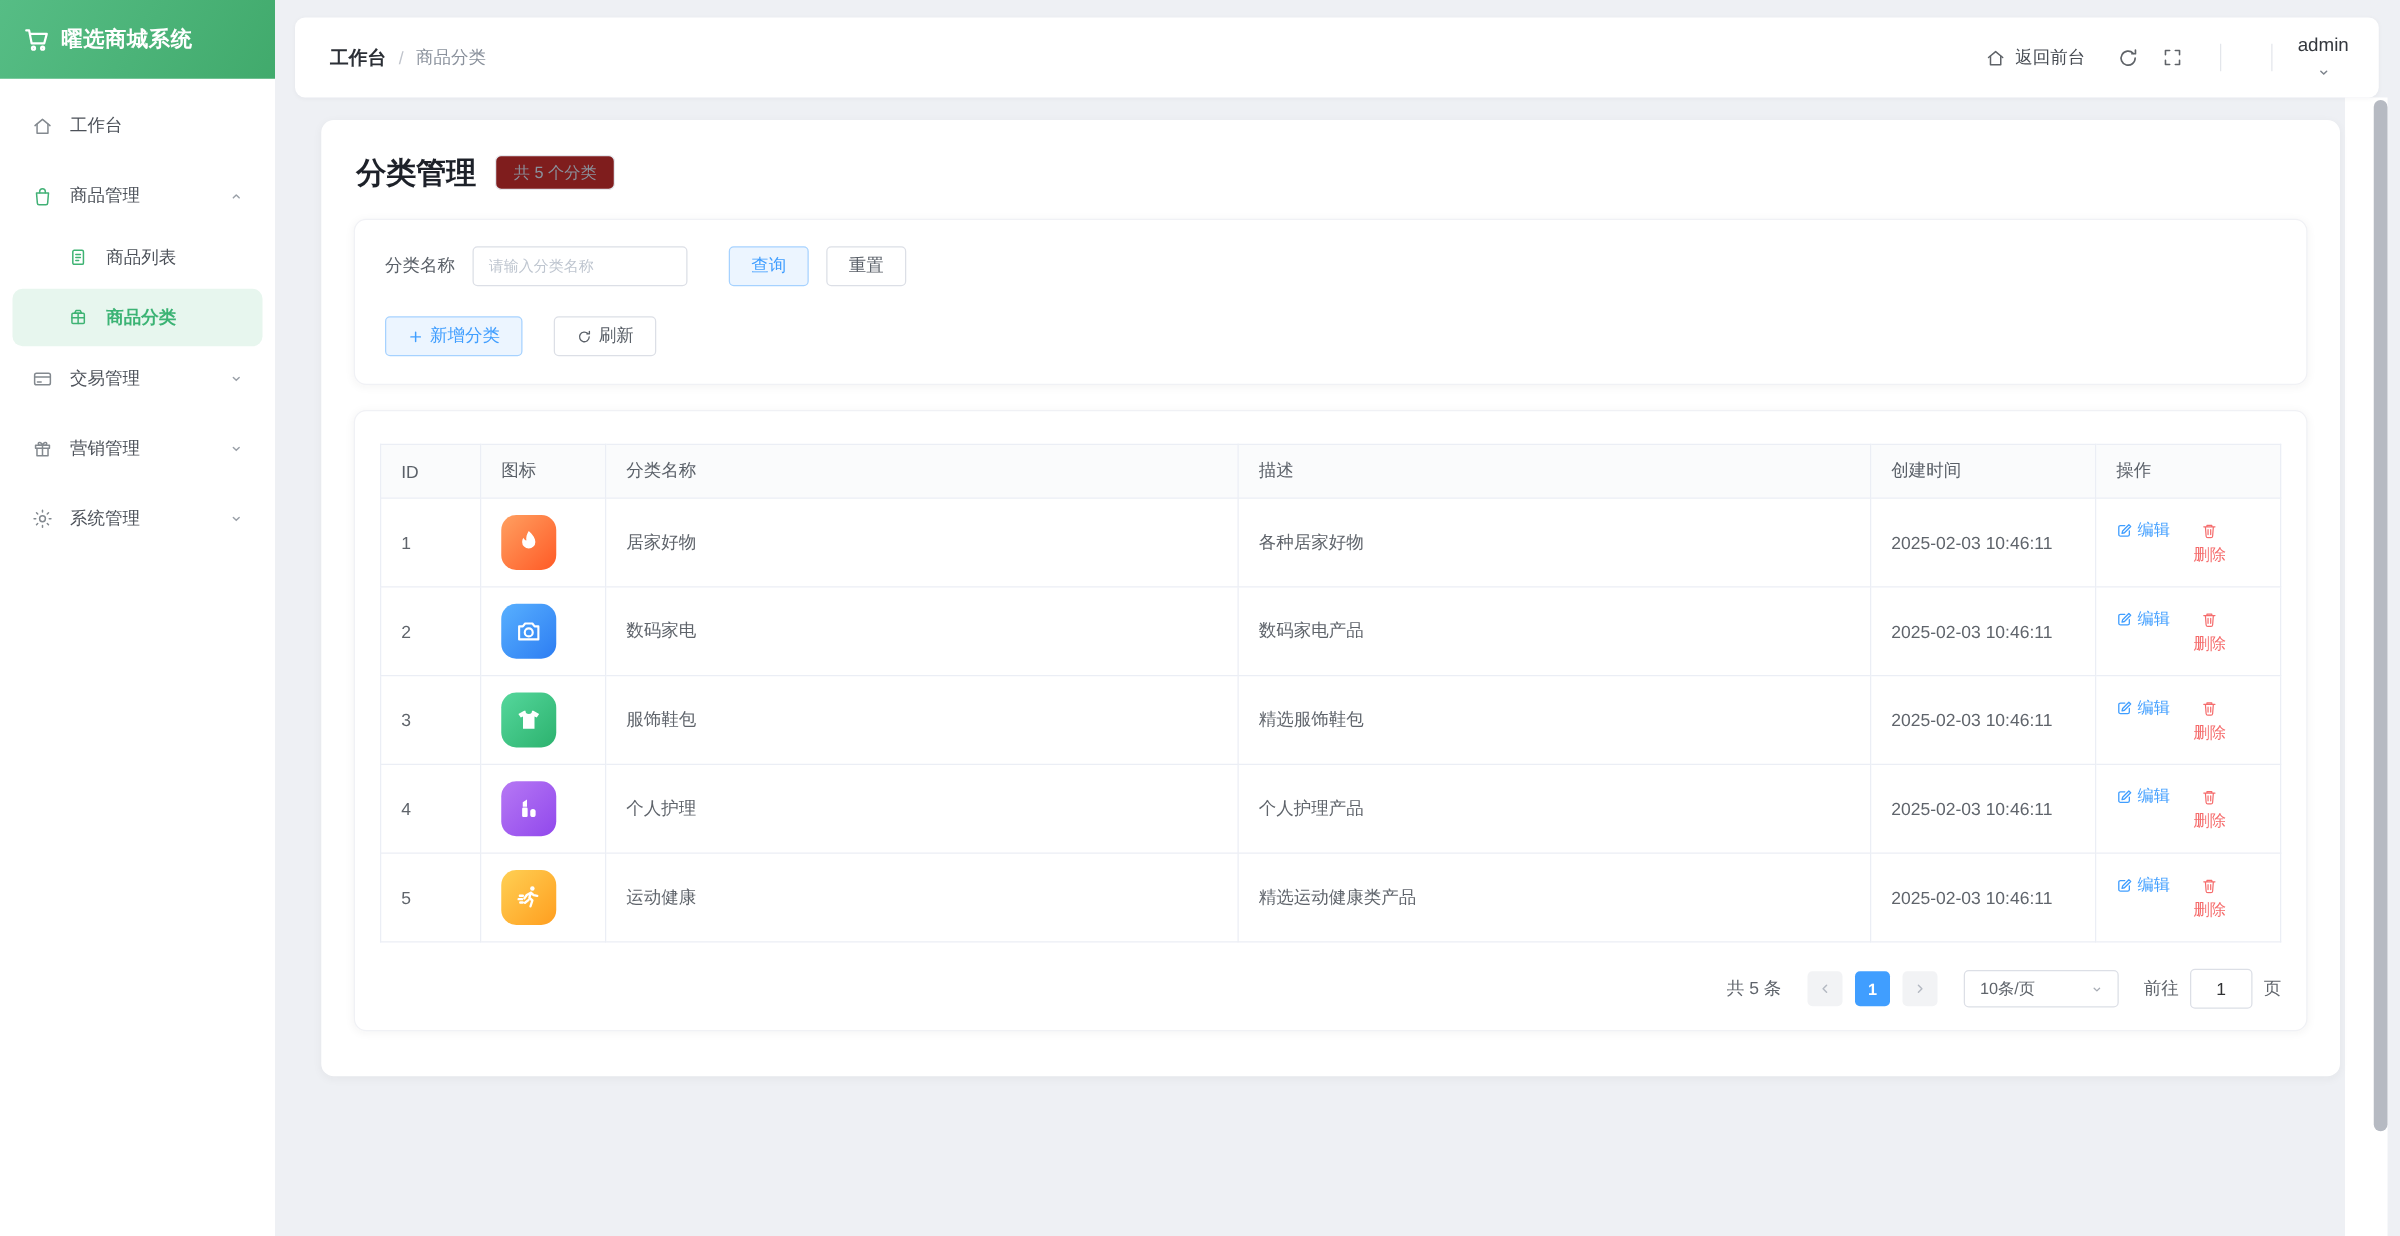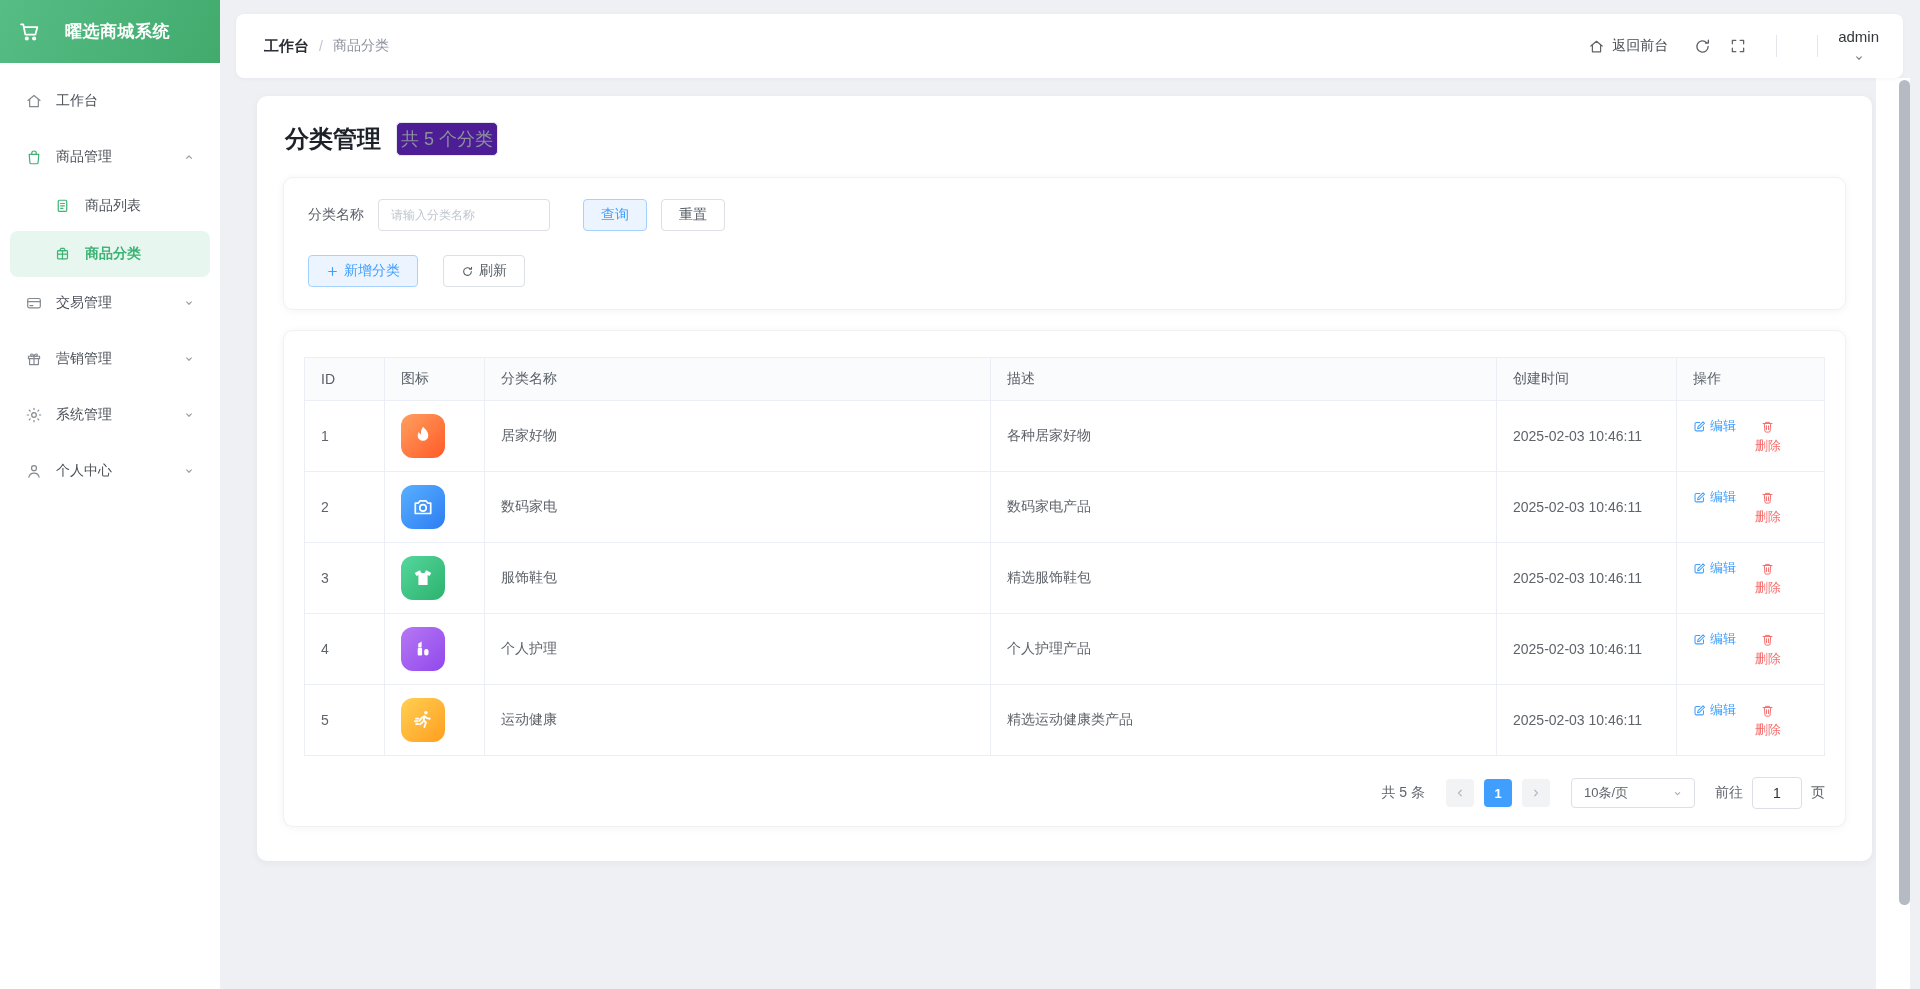--- a/index.html
+++ b/index.html
@@ -8,21 +8,21 @@
     font-family:"Liberation Sans","DejaVu Sans",sans-serif;
     background:#eef0f4; color:#303133; font-size:14px;
     display:flex;
   }
   svg { display:block; }
 
   
   .sidebar { width:220px; height:100%; background:#fff; flex-shrink:0; z-index:2; }
   .logo {
     height:63px; background:linear-gradient(120deg,#56bd85,#41aa6c);
-    display:flex; align-items:center; gap:23px; padding:0 18px;
+    display:flex; align-items:center; gap:7px; padding:0 18px;
     color:#fff; font-size:17px; font-weight:bold; letter-spacing:.5px; white-space:nowrap;
   }
   .nav { padding-top:14px; }
   .nav-item {
     height:48px; margin:0 10px 8px; border-radius:8px;
     display:flex; align-items:center; gap:13px; padding:0 14px 0 15px;
     color:#4c5159; cursor:pointer;
   }
   .nav-item .ic { width:18px; height:18px; color:#83898f; flex-shrink:0; }
   .nav-item .lbl { flex:1; }
@@ -56,22 +56,22 @@
   .user-menu .chev { width:14px; height:14px; color:#7d838c; }
 
   
   .content-card {
     margin:18px 48px 0 37px; height:765px; background:#fff; border-radius:10px;
     padding:26px 26px 0; box-shadow:0 2px 8px rgba(31,35,41,.05);
   }
   .title-row { display:flex; align-items:center; gap:15px; padding-left:2px; }
   .page-title { font-size:24px; font-weight:bold; color:#1d2129; }
   .count-badge {
-    font-size:18px; color:#8a919c; background:#4c1d95;
-    border:1px solid #e5e8ed; border-radius:5px; padding:4px 4px;
+    font-size:13px; color:#8a919c; background:#7f1d1d;
+    border:1px solid #e5e8ed; border-radius:5px; padding:4px 14px;
   }
 
   .panel {
     border:1px solid #f0f1f5; border-radius:10px; box-shadow:0 1px 8px rgba(31,35,41,.05);
     background:#fff;
   }
   .search-card { margin-top:21px; padding:21px 24px 22px; }
   .form-row { display:flex; align-items:center; }
   .form-label { color:#5a6068; margin-right:14px; }
   .text-input {
@@ -227,34 +227,20 @@
       </span>
     </div>
     <div class="nav-item">
       <span class="ic">
         <svg viewBox="0 0 24 24" width="18" height="18" fill="none" stroke="currentColor" stroke-width="1.6" stroke-linecap="round" stroke-linejoin="round">
             <circle cx="12" cy="12" r="3.1"></circle>
             <path d="M12 4.8V3M12 21v-1.8M19.2 12H21M3 12h1.8M17.1 6.9l1.3-1.3M5.6 18.4l1.3-1.3M17.1 17.1l1.3 1.3M5.6 5.6l1.3 1.3"></path>
           </svg>
       </span>
       <span class="lbl">系统管理</span>
-      <span class="chev">
-        <svg viewBox="0 0 24 24" width="14" height="14" fill="none" stroke="currentColor" stroke-width="2" stroke-linecap="round" stroke-linejoin="round">
-            <path d="m8 10.2 4 4 4-4"></path>
-          </svg>
-      </span>
-    </div>
-    <div class="nav-item">
-      <span class="ic">
-        <svg viewBox="0 0 24 24" width="18" height="18" fill="none" stroke="currentColor" stroke-width="1.6" stroke-linecap="round" stroke-linejoin="round">
-            <circle cx="12" cy="8.2" r="3.3"></circle>
-            <path d="M5.2 20.2a7 7 0 0 1 13.6 0"></path>
-          </svg>
-      </span>
-      <span class="lbl">个人中心</span>
       <span class="chev">
         <svg viewBox="0 0 24 24" width="14" height="14" fill="none" stroke="currentColor" stroke-width="2" stroke-linecap="round" stroke-linejoin="round">
             <path d="m8 10.2 4 4 4-4"></path>
           </svg>
       </span>
     </div>
   </nav>
 </aside>
 
 <div class="main">

